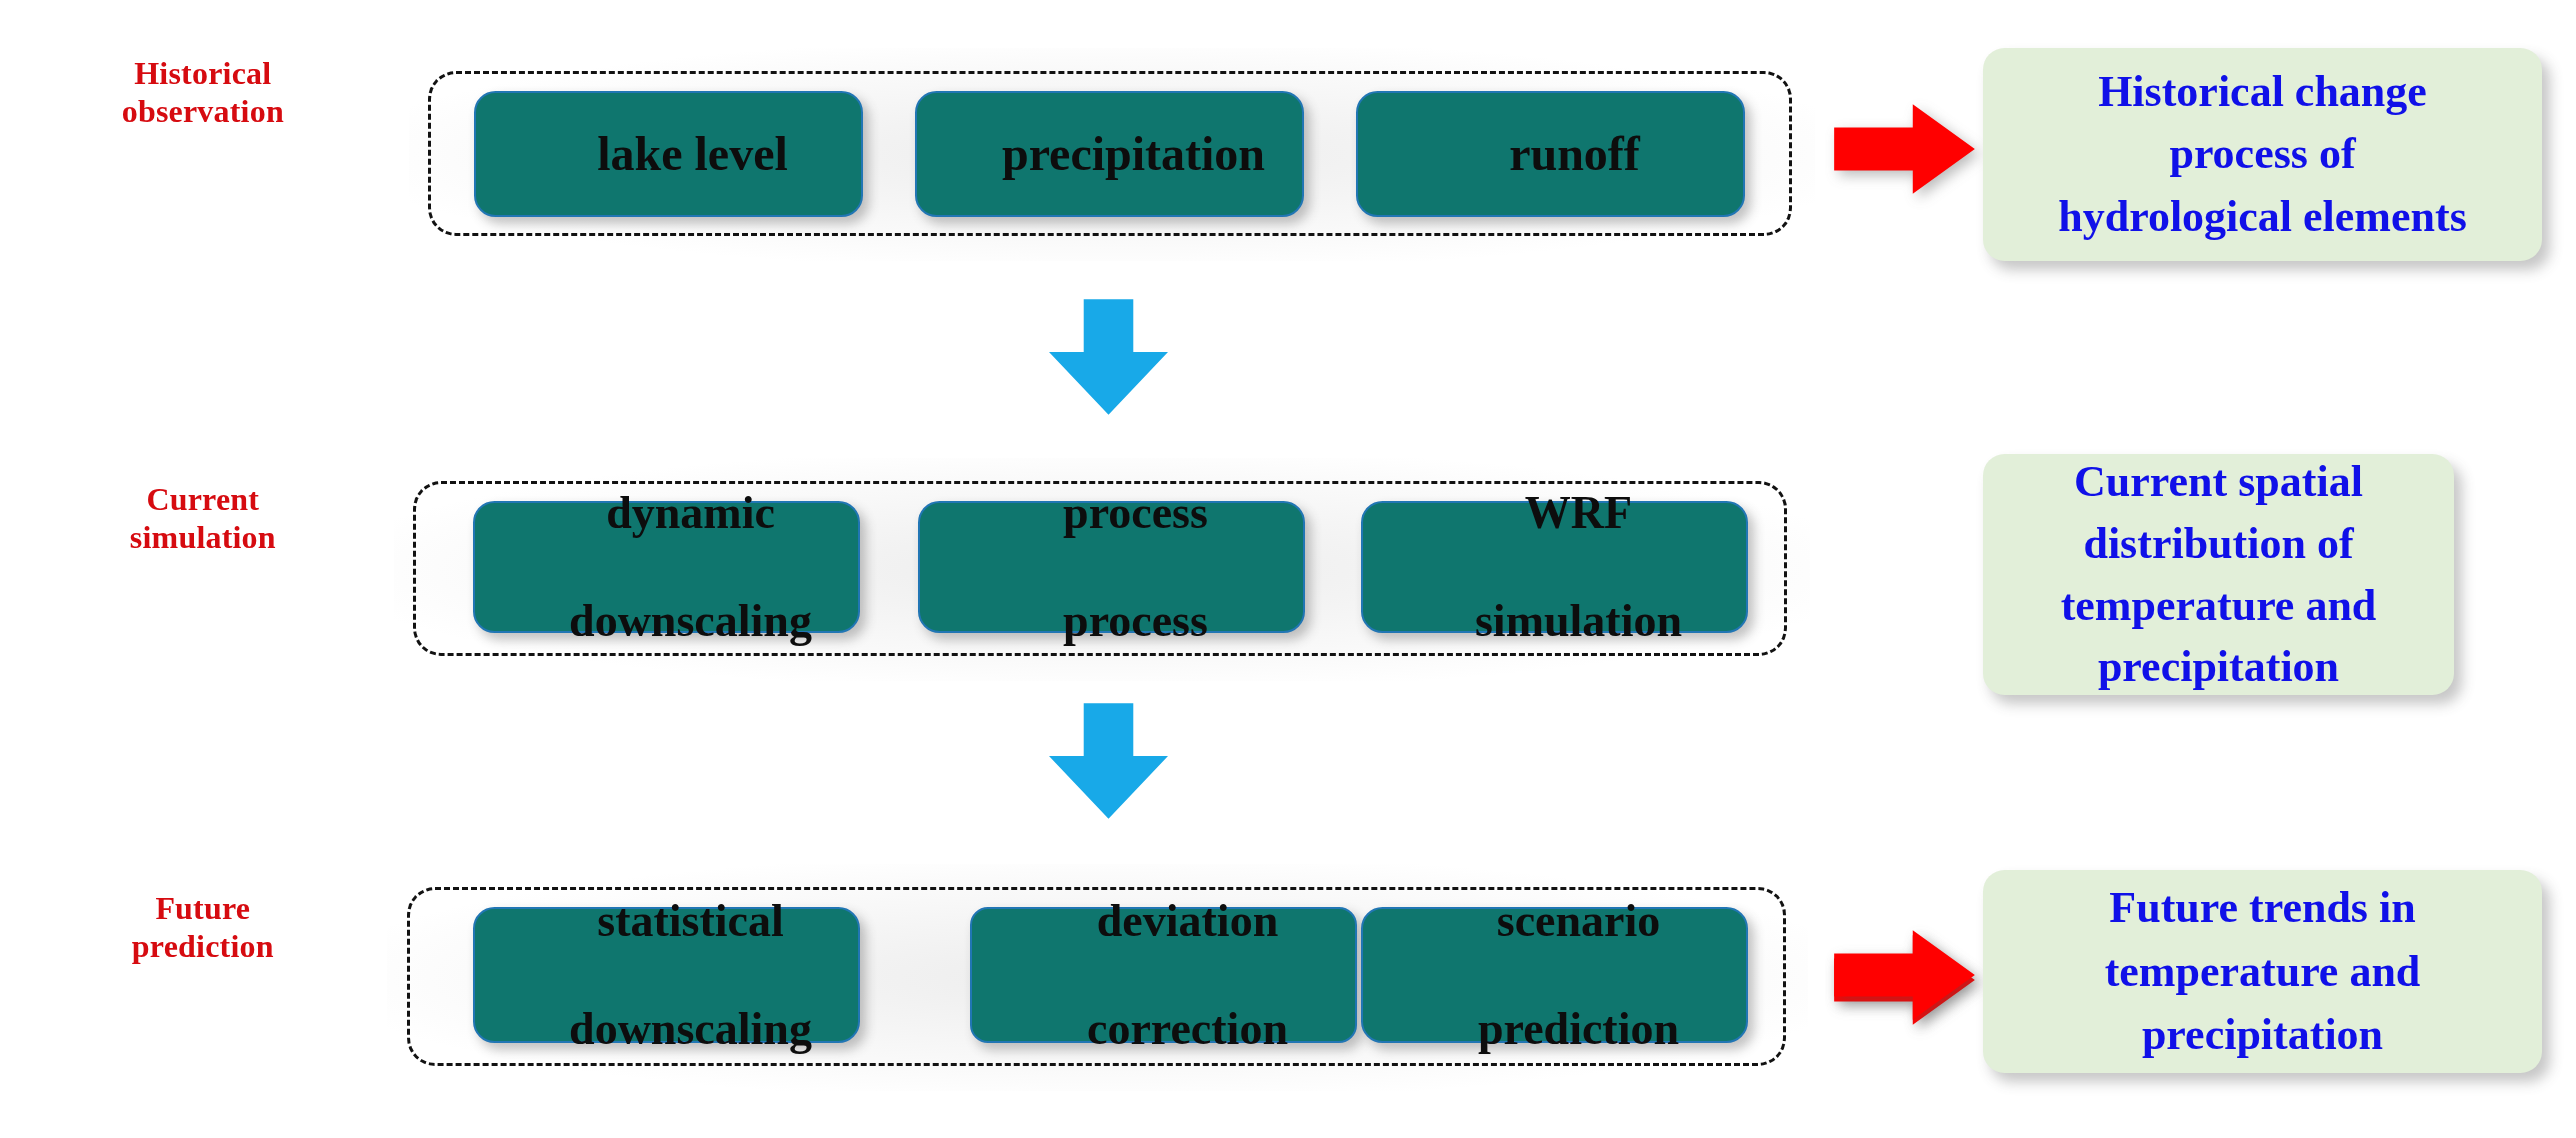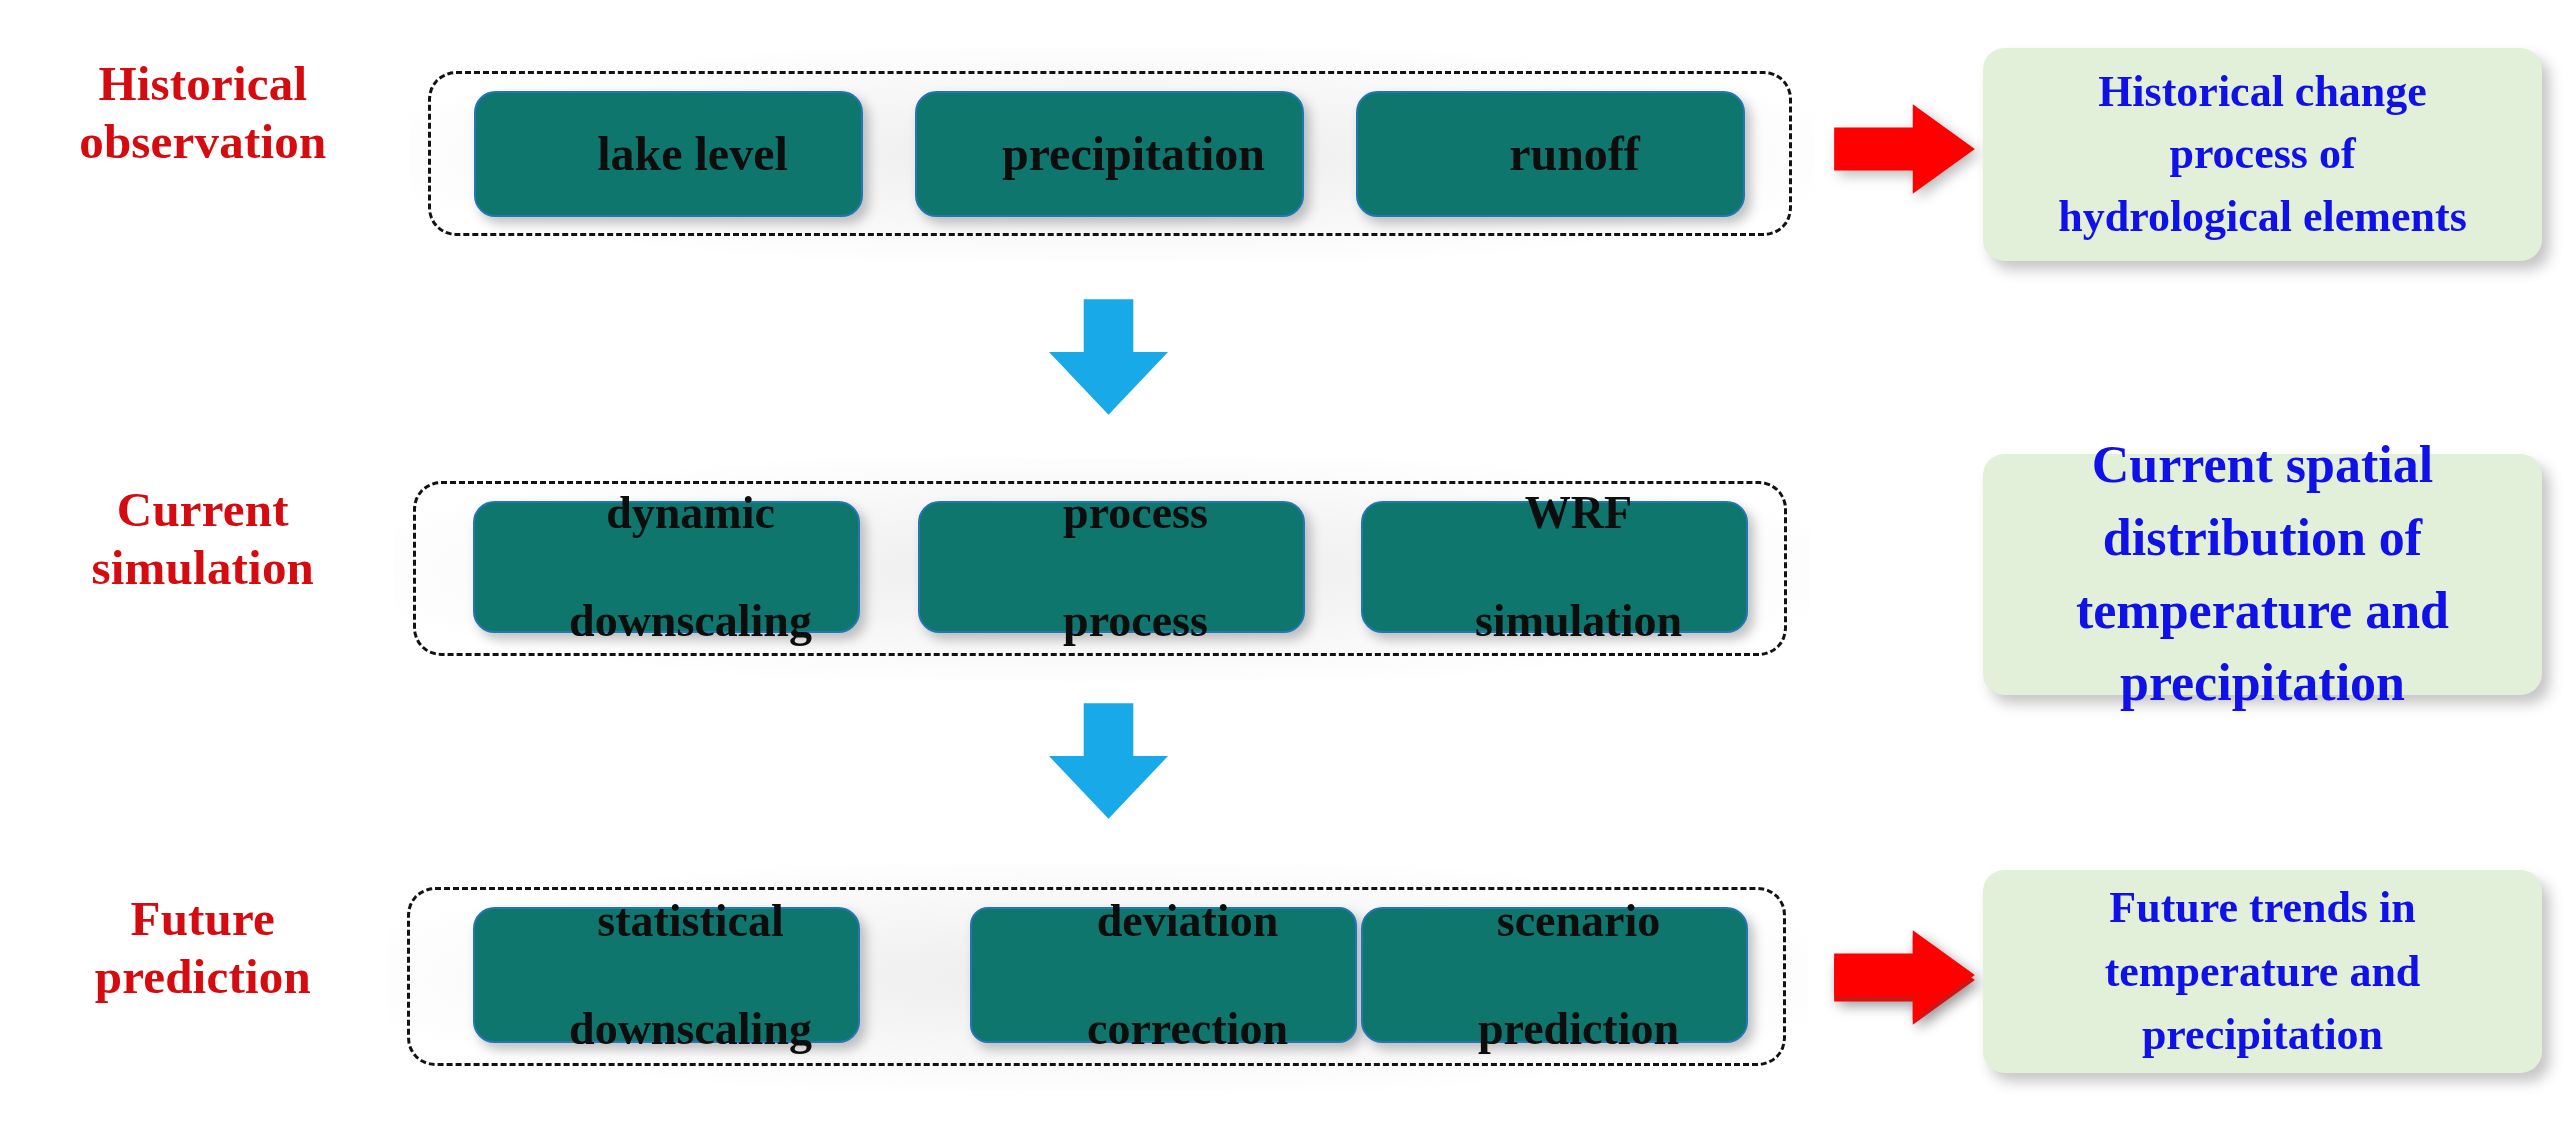--- a/index.html
+++ b/index.html
@@ -34,21 +34,21 @@
   .row-3 { top: 819px; height: 281px; }
 
   
   .stage-label {
     position: absolute;
     left: 8.3px;
     width: 389px;
     text-align: center;
     color: #D60B10;
     font-weight: bold;
-    font-size: 49px;
+    font-size: 32px;
     line-height: 1.18;
     letter-spacing: 0.2px;
   }
   .row-1 .stage-label { top: 55px; }
   .row-2 .stage-label { top: 68px; }
   .row-3 .stage-label { top: 71px; }
 
   
   .dash-group {
     position: absolute;
@@ -132,21 +132,21 @@
     display: flex;
     align-items: center;
     justify-content: center;
     text-align: center;
     color: #1010E8;
     font-weight: bold;
     box-shadow: 7.4px 9px 13.2px rgba(70,70,70,0.30);
     padding: 5px 17px;
   }
   .row-1 .result-panel { left: 1983px; top: 48px;  width: 559px; height: 213px; font-size: 44px; line-height: 1.42; }
-  .row-2 .result-panel { left: 1983px; top: 41px;  width: 559px; height: 241px; font-size: 52px; line-height: 1.40; }
+  .row-2 .result-panel { left: 1983px; top: 41px;  width: 471px; height: 241px; font-size: 44px; line-height: 1.40; }
   .row-3 .result-panel { left: 1983px; top: 51px;  width: 559px; height: 203px; font-size: 44px; line-height: 1.44; }
 
   .result-panel .txt { display: block; }
 
   
   #blue-arrow-1 { position: absolute; left: 1049px; top: 299px; }
   #blue-arrow-2 { position: absolute; left: 1049px; top: 703px; }
 </style>
 </head>
 <body>

